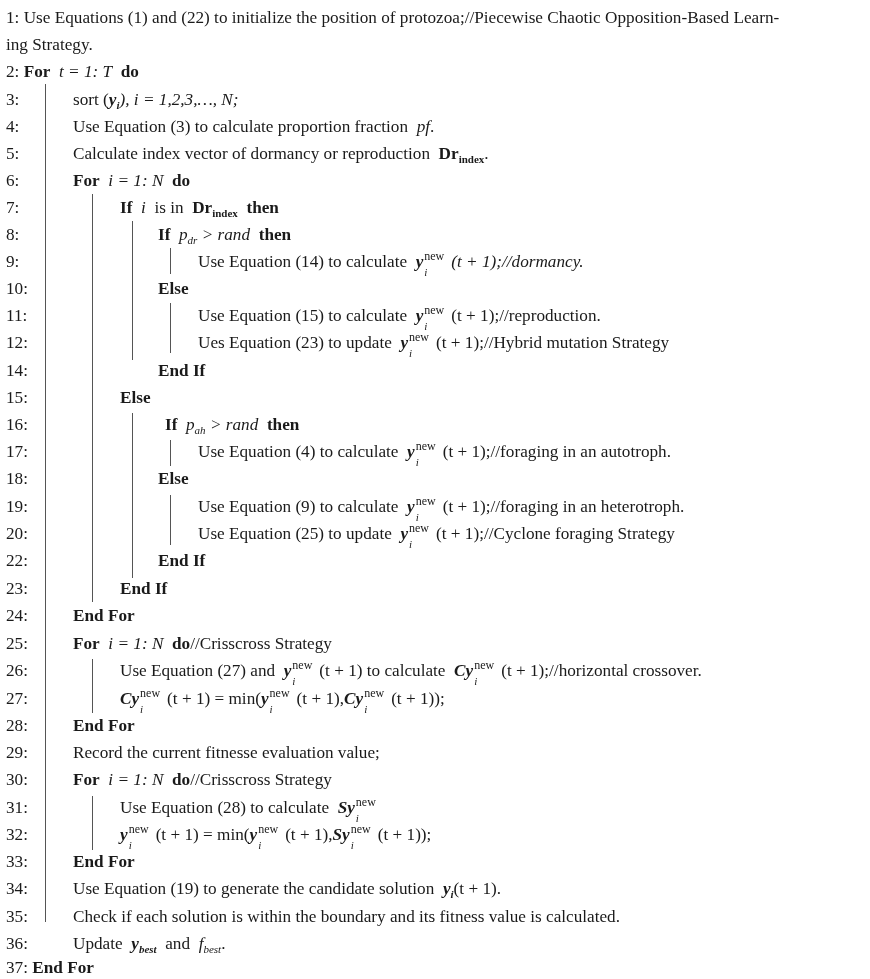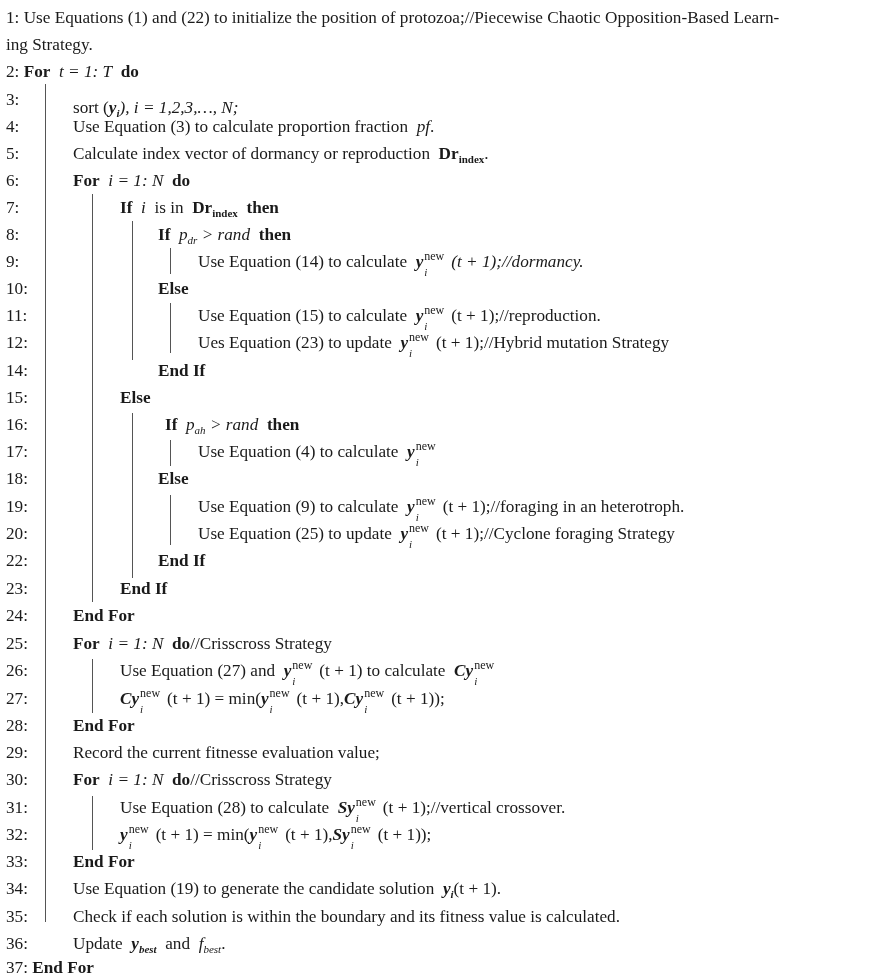--- a/index.html
+++ b/index.html
@@ -37,21 +37,21 @@
   <span>Use Equations (1) and (22) to initialize the position of protozoa;//Piecewise Chaotic Opposition-Based Learn-</span><br>
   <span>ing Strategy.</span>
 </div>
 
 <div class="line" style="top:59px;">
   <span class="num"><span>2:</span> <span class="b">For</span>&nbsp; <span class="m">t = 1: T</span>&nbsp; <span class="b">do</span></span>
 </div>
 
 <div class="line" style="top:87px;">
   <span class="num">3:</span>
-  <span class="txt" style="left:73px;margin-top:8px;"><span>sort (</span><span class="mb">y</span><sub class="mb">i</sub><span class="m">),  i = 1,2,3,…, N;</span></span>
+  <span class="txt" style="left:73px;"><span>sort (</span><span class="mb">y</span><sub class="mb">i</sub><span class="m">),  i = 1,2,3,…, N;</span></span>
 </div>
 <div class="line" style="top:114px;">
   <span class="num">4:</span>
   <span class="txt" style="left:73px;"><span>Use Equation (3) to calculate proportion fraction</span>&nbsp; <span class="m">pf</span><span>.</span></span>
 </div>
 <div class="line" style="top:141px;">
   <span class="num">5:</span>
   <span class="txt" style="left:73px;"><span>Calculate index vector of dormancy or reproduction</span>&nbsp; <span class="b">Dr</span><sub class="b">index</sub><span>.</span></span>
 </div>
 <div class="line" style="top:168px;">
@@ -99,21 +99,21 @@
   <span class="txt b" style="left:120px;">Else</span>
 </div>
 
 <div class="line" style="top:412px;">
   <span class="num">16:</span>
   <span class="txt" style="left:165px;"><span class="b">If</span>&nbsp; <span class="m">p</span><sub class="m">ah</sub><span class="m"> &gt; rand</span>&nbsp; <span class="b">then</span></span>
 </div>
 
 <div class="line" style="top:439px;">
   <span class="num">17:</span>
-  <span class="txt" style="left:198px;"><span>Use Equation (4) to calculate</span>&nbsp; <span class="mb">y</span><span class="ss"><span class="sp">new</span><span class="sb">i</span></span></span>
+  <span class="txt" style="left:198px;"><span>Use Equation (4) to calculate</span>&nbsp; <span class="mb">y</span><span class="ss"><span class="sp">new</span><span class="sb">i</span></span><span>(t + 1);//foraging in an autotroph.</span></span>
 </div>
 
 <div class="line" style="top:466px;">
   <span class="num">18:</span>
   <span class="txt b" style="left:158px;">Else</span>
 </div>
 
 <div class="line" style="top:494px;">
   <span class="num">19:</span>
   <span class="txt" style="left:198px;"><span>Use Equation (9) to calculate</span>&nbsp; <span class="mb">y</span><span class="ss"><span class="sp">new</span><span class="sb">i</span></span><span>(t + 1);//foraging in an heterotroph.</span></span>
@@ -139,21 +139,21 @@
   <span class="txt b" style="left:73px;">End For</span>
 </div>
 
 <div class="line" style="top:631px;">
   <span class="num">25:</span>
   <span class="txt" style="left:73px;"><span class="b">For</span>&nbsp; <span class="m">i = 1: N</span>&nbsp; <span class="b">do</span><span>//Crisscross Strategy</span></span>
 </div>
 
 <div class="line" style="top:658px;">
   <span class="num">26:</span>
-  <span class="txt" style="left:120px;"><span>Use Equation (27) and</span>&nbsp; <span class="mb">y</span><span class="ss"><span class="sp">new</span><span class="sb">i</span></span><span>(t + 1)  to calculate</span>&nbsp; <span class="mb">C</span><span class="mb">y</span><span class="ss"><span class="sp">new</span><span class="sb">i</span></span></span>
+  <span class="txt" style="left:120px;"><span>Use Equation (27) and</span>&nbsp; <span class="mb">y</span><span class="ss"><span class="sp">new</span><span class="sb">i</span></span><span>(t + 1)  to calculate</span>&nbsp; <span class="mb">C</span><span class="mb">y</span><span class="ss"><span class="sp">new</span><span class="sb">i</span></span><span>(t + 1);//horizontal crossover.</span></span>
 </div>
 
 <div class="line" style="top:686px;">
   <span class="num">27:</span>
   <span class="txt" style="left:120px;"><span class="mb">C</span><span class="mb">y</span><span class="ss"><span class="sp">new</span><span class="sb">i</span></span><span>(t + 1) = min(</span><span class="mb">y</span><span class="ss"><span class="sp">new</span><span class="sb">i</span></span><span>(t + 1),</span><span class="mb">C</span><span class="mb">y</span><span class="ss"><span class="sp">new</span><span class="sb">i</span></span><span>(t + 1));</span></span>
 </div>
 
 <div class="line" style="top:713px;">
   <span class="num">28:</span>
   <span class="txt b" style="left:73px;">End For</span>
@@ -164,21 +164,21 @@
   <span class="txt" style="left:73px;text-align:right;">Record the current fitnesse evaluation value;</span>
 </div>
 
 <div class="line" style="top:767px;">
   <span class="num">30:</span>
   <span class="txt" style="left:73px;"><span class="b">For</span>&nbsp; <span class="m">i = 1: N</span>&nbsp; <span class="b">do</span><span>//Crisscross Strategy</span></span>
 </div>
 
 <div class="line" style="top:795px;">
   <span class="num">31:</span>
-  <span class="txt" style="left:120px;"><span>Use Equation (28) to calculate</span>&nbsp; <span class="mb">S</span><span class="mb">y</span><span class="ss"><span class="sp">new</span><span class="sb">i</span></span><span>(t + 1);//vertical crossover.</span></span>
+  <span class="txt" style="left:120px;"><span>Use Equation (28) to calculate</span>&nbsp; <span class="mb">S</span><span class="mb">y</span><span class="ss"><span class="sp">new</span><span class="sb">i</span></span></span>
 </div>
 
 <div class="line" style="top:822px;">
   <span class="num">32:</span>
   <span class="txt" style="left:120px;"><span class="mb">y</span><span class="ss"><span class="sp">new</span><span class="sb">i</span></span><span>(t + 1)  = min(</span><span class="mb">y</span><span class="ss"><span class="sp">new</span><span class="sb">i</span></span><span>(t + 1),</span><span class="mb">S</span><span class="mb">y</span><span class="ss"><span class="sp">new</span><span class="sb">i</span></span><span>(t + 1));</span></span>
 </div>
 
 <div class="line" style="top:849px;">
   <span class="num">33:</span>
   <span class="txt b" style="left:73px;">End For</span>

